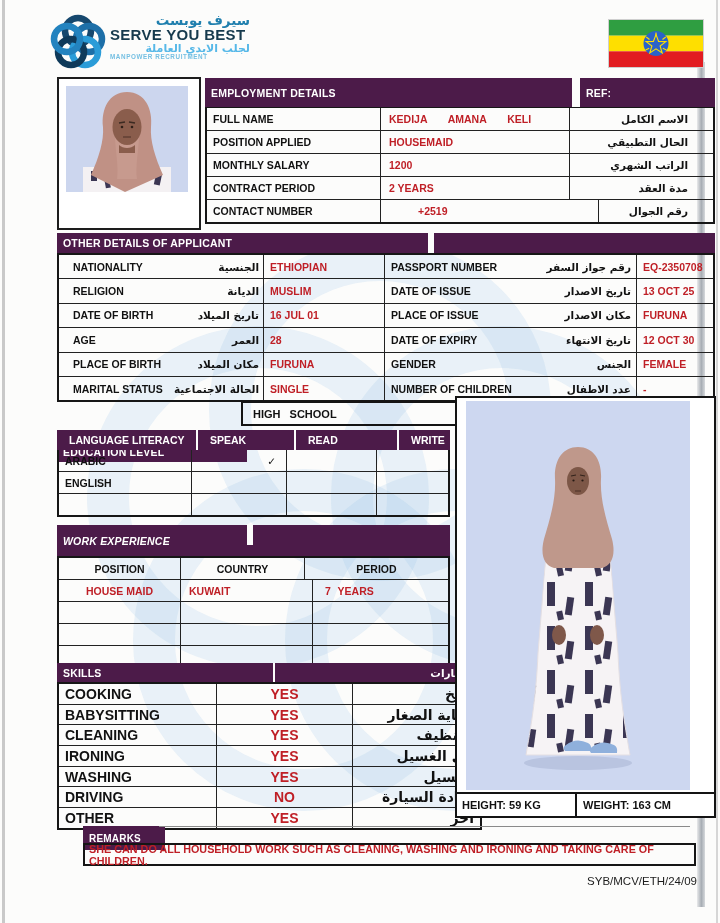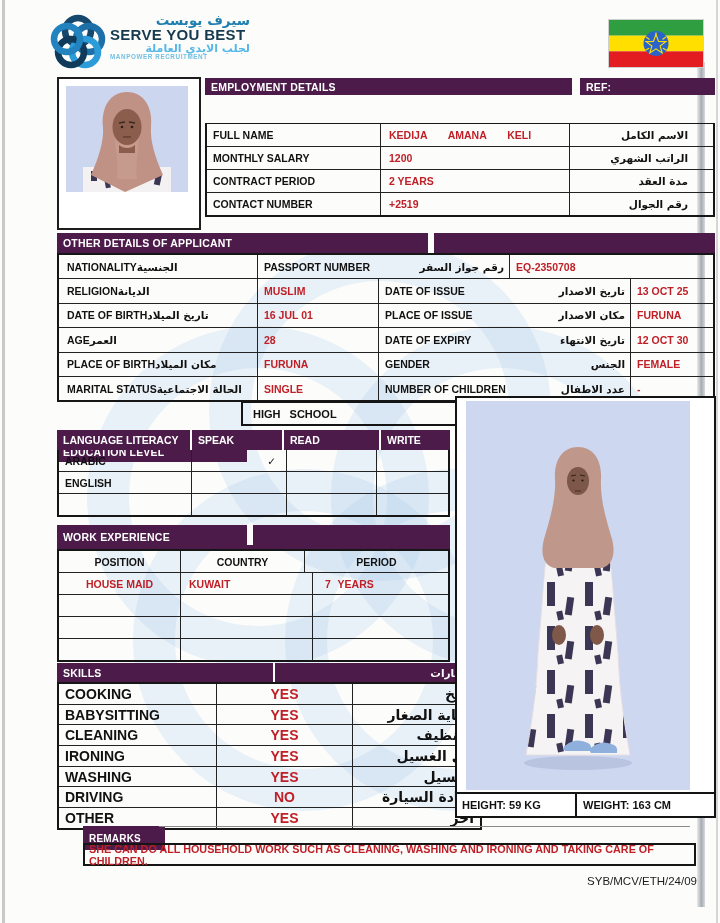--- a/index.html
+++ b/index.html
@@ -24,62 +24,62 @@
   .logo-ar-name{font-size:13.5px;font-weight:bold;color:#1f7fae;}
   .logo-name{font-size:15px;font-weight:bold;color:#163a4d;letter-spacing:.3px;}
   .logo-ar-tag{font-size:11px;font-weight:bold;color:#56b8e8;}
   .logo-tag{font-size:6.3px;font-weight:bold;color:#74bfe2;letter-spacing:.6px;}
   
   .flag{left:608px;top:19px;width:94px;height:47px;border:1px solid #cfcfcf;}
   
   .headshot-box{left:57px;top:77px;width:140px;height:149px;border:2px solid #1d1d1d;background:#fff;}
   
   .emp{left:205px;top:78px;width:510px;}
-  .emp-header{display:flex;height:17px;}
+  .emp-header{display:flex;height:29px;}
   .emp-h1{width:361px;}
   .emp-gap{width:8px;}
   .emp-h2{flex:1;}
-  .emp-body{border:2px solid #161616;border-top:1.5px solid #161616;margin-top:28px;}
+  .emp-body{border:2px solid #161616;border-top:1.5px solid #161616;}
   .emp-row{display:flex;height:22px;border-bottom:1.5px solid #222;align-items:center;font-size:10.5px;font-weight:bold;}
-  .emp-row:last-child{border-bottom:none;}
+  .emp-row:last-child{border-bottom:none;gap:29px;}
   .emp-c1{width:167px;padding-left:6px;border-right:1.5px solid #222;align-self:stretch;display:flex;align-items:center;}
   .emp-c2{width:180px;padding-left:8px;border-right:1.5px solid #222;align-self:stretch;display:flex;align-items:center;color:#bf1f26;}
   .emp-c3{flex:1;text-align:right;padding-right:25px;}
   .fullname{word-spacing:18px;}
   
   .od{left:57px;top:233px;width:658px;}
   .od-header{height:20px;position:relative;}
   .od-header .div1{position:absolute;left:371px;top:0;width:6px;height:20px;background:#fcfcfb;}
   .od-body{border:2px solid #161616;}
   .od-row{display:flex;height:23.4px;border-bottom:1.5px solid #222;align-items:center;font-size:10.5px;font-weight:bold;}
   .od-row:last-child{border-bottom:none;}
-  .od-l{width:186px;padding:0 4px 0 8px;border-right:1.5px solid #222;align-self:stretch;display:flex;align-items:center;}
+  .od-l{width:186px;padding:0 4px 0 14px;border-right:1.5px solid #222;align-self:stretch;display:flex;align-items:center;justify-content:space-between;}
   .od-v{width:114px;padding-left:6px;border-right:1.5px solid #222;align-self:stretch;display:flex;align-items:center;color:#bf1f26;}
   .od-l2{width:240px;padding:0 5px 0 6px;border-right:1.5px solid #222;align-self:stretch;display:flex;align-items:center;justify-content:space-between;}
   .od-v2{flex:1;padding-left:6px;color:#bf1f26;}
   
   .edu-bar{left:57px;top:401px;width:184px;height:21px;margin-top:40px;}
   .edu-box{left:241px;top:401px;width:207px;height:21px;border:2px solid #141414;
            font-size:11px;font-weight:bold;display:flex;align-items:center;padding-left:10px;word-spacing:6px;}
   
   .lang{left:57px;top:430px;width:393px;}
   .lang-header{display:flex;height:20px;}
-  .lang-h{display:flex;align-items:center;padding-left:6px;background:#4c1b49;color:#fff;font-size:10.5px;font-weight:bold;}
+  .lang-h{display:flex;align-items:center;padding-left:12px;background:#4c1b49;color:#fff;font-size:10.5px;font-weight:bold;}
   .lang-sep{width:2px;background:#fcfcfb;}
   .lh1{width:127px;}.lh2{width:84px;}.lh3{width:89px;}.lh4{flex:1;}
   .lang-body{border:2px solid #161616;border-top:none;}
   .lang-row{display:flex;height:21px;border-bottom:1.5px solid #222;align-items:center;font-size:10.5px;font-weight:bold;}
   .lang-row:last-child{border-bottom:none;}
   .lc1{width:126px;padding-left:6px;border-right:1.5px solid #222;align-self:stretch;display:flex;align-items:center;}
   .lc2{width:84px;border-right:1.5px solid #222;align-self:stretch;display:flex;align-items:center;justify-content:flex-end;padding-right:10px;}
   .lc3{width:89px;border-right:1.5px solid #222;align-self:stretch;}
   .lc4{flex:1;}
   
   .we{left:57px;top:525px;width:393px;}
-  .we-header{height:24px;position:relative;}
+  .we-header{height:31px;position:relative;font-style:italic;}
   .we-header .div1{position:absolute;left:190px;top:0;width:6px;height:20px;background:#fcfcfb;}
   .we-body{border:2px solid #161616;}
   .we-row{display:flex;height:21px;border-bottom:1.5px solid #222;align-items:center;font-size:10.5px;font-weight:bold;}
   .we-row:last-child{border-bottom:none;}
   .wc1{width:121px;border-right:1.5px solid #222;align-self:stretch;display:flex;align-items:center;justify-content:center;}
   .wc2{width:123px;border-right:1.5px solid #222;align-self:stretch;display:flex;align-items:center;padding-left:8px;}
   .wc3{flex:1;padding-left:12px;word-spacing:4px;}
   .we-colhead .wc2{justify-content:center;padding-left:0;}
   .we-colhead .wc3{text-align:center;padding-left:0;}
   
@@ -177,20 +177,25 @@
       <div class="emp-gap"></div>
       <div class="purple-bar emp-h2 cellpadL">REF:</div>
     </div>
     <div class="emp-body">
       <div class="emp-row">
         <div class="emp-c1">FULL NAME</div>
         <div class="emp-c2 fullname">KEDIJA AMANA KELI</div>
         <div class="emp-c3 ar">الاسم الكامل</div>
       </div>
       <div class="emp-row">
+        <div class="emp-c1">POSITION APPLIED</div>
+        <div class="emp-c2">HOUSEMAID</div>
+        <div class="emp-c3 ar">الحال التطبيقي</div>
+      </div>
+      <div class="emp-row">
         <div class="emp-c1">MONTHLY SALARY</div>
         <div class="emp-c2">1200</div>
         <div class="emp-c3 ar">الراتب الشهري</div>
       </div>
       <div class="emp-row">
         <div class="emp-c1">CONTRACT PERIOD</div>
         <div class="emp-c2">2 YEARS</div>
         <div class="emp-c3 ar">مدة العقد</div>
       </div>
       <div class="emp-row">
@@ -205,20 +210,21 @@
     <div class="purple-bar od-header cellpadL">
       <span>OTHER DETAILS OF APPLICANT</span>
       <span class="div1"></span>
     </div>
     <div class="od-body">
       <div class="od-row">
         <div class="od-l">
             <span>NATIONALITY</span>
             <span class="ar">الجنسية</span>
           </div>
+        <div class="od-v">ETHIOPIAN</div>
         <div class="od-l2">
             <span>PASSPORT NUMBER</span>
             <span class="ar">رقم جواز السفر</span>
           </div>
         <div class="od-v2">EQ-2350708</div>
       </div>
       <div class="od-row">
         <div class="od-l">
             <span>RELIGION</span>
             <span class="ar">الديانة</span>

